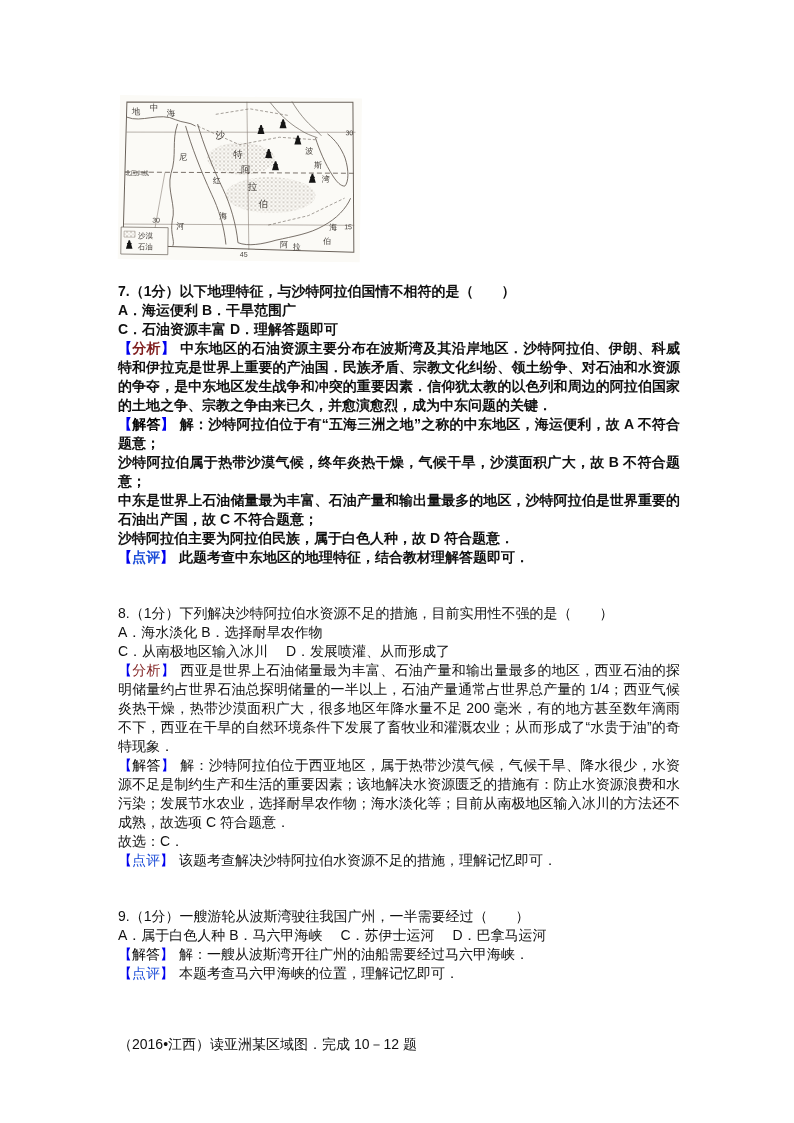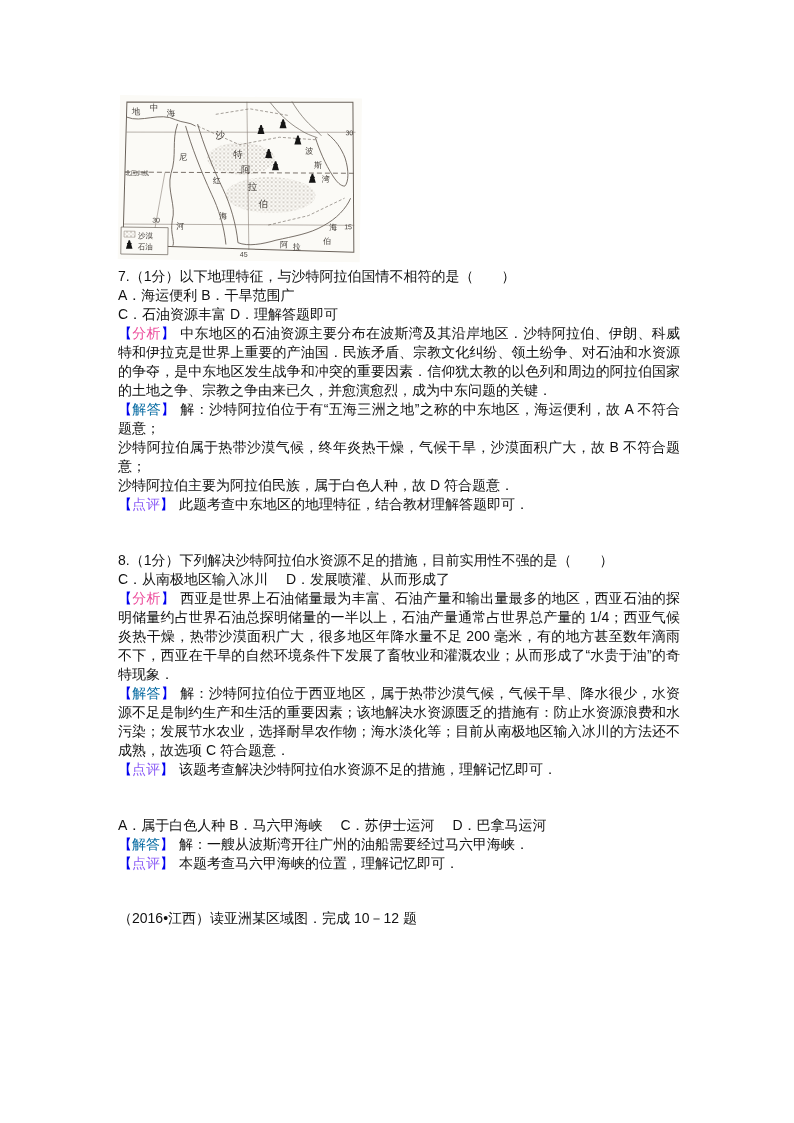--- a/index.html
+++ b/index.html
@@ -3,27 +3,27 @@
 <meta charset="utf-8">
 <style>
   html,body{margin:0;padding:0;background:#e9e9e9;}
   .page{
     position:relative;width:794px;height:1123px;margin:0 auto;background:#ffffff;
     font-family:"Liberation Sans","DejaVu Sans",sans-serif;color:#111;overflow:hidden;
   }
   .content{position:absolute;left:118px;top:95px;width:562px;}
   .line{margin:0;font-size:14px;line-height:19px;text-align:justify;overflow-wrap:break-word;}
   .question{margin-top:37px;}
-  .question.first{margin-top:8px;}
+  .question.first{margin-top:23px;font-weight:bold;}
   .bk{color:#0000EE;}
   .bk-close{margin-right:5px;}
-  .lab-analysis{color:#ec4899;}
-  .lab-answer{color:#0369a1;}
-  .lab-comment{color:#8b5cf6;}
-  .footer-line{margin-top:36px;}
+  .lab-analysis{color:#7f1d1d;}
+  .lab-answer{color:#000000;}
+  .lab-comment{color:#1d4ed8;}
+  .footer-line{margin-top:52px;}
   
   .map-figure{
     width:242px;height:164px;background:#fbfaf6;position:relative;
     transform:rotate(0.8deg);transform-origin:top left;margin-left:2px;
   }
   .map-figure svg{display:block;}
   .map-figure text{font-family:"Liberation Sans","DejaVu Sans",sans-serif;fill:#3f3a35;}
 </style>
 </head>
 <body>
@@ -110,33 +110,37 @@
       </svg>
     </div>
 
     <section class="question first">
       <p class="line">7.（1分）以下地理特征，与沙特阿拉伯国情不相符的是（　　）</p>
       <p class="line">A．海运便利 B．干旱范围广</p>
       <p class="line">C．石油资源丰富 D．理解答题即可</p>
       <p class="line"><span class="bk">【</span><span class="lab-analysis">分析</span><span class="bk bk-close">】</span><span>中东地区的石油资源主要分布在波斯湾及其沿岸地区．沙特阿拉伯、伊朗、科威特和伊拉克是世界上重要的产油国．民族矛盾、宗教文化纠纷、领土纷争、对石油和水资源的争夺，是中东地区发生战争和冲突的重要因素．信仰犹太教的以色列和周边的阿拉伯国家的土地之争、宗教之争由来已久，并愈演愈烈，成为中东问题的关键．</span></p>
       <p class="line"><span class="bk">【</span><span class="lab-answer">解答</span><span class="bk bk-close">】</span><span>解：沙特阿拉伯位于有“五海三洲之地”之称的中东地区，海运便利，故 A 不符合题意；</span></p>
       <p class="line">沙特阿拉伯属于热带沙漠气候，终年炎热干燥，气候干旱，沙漠面积广大，故 B 不符合题意；</p>
+      <p class="line">中东是世界上石油储量最为丰富、石油产量和输出量最多的地区，沙特阿拉伯是世界重要的石油出产国，故 C 不符合题意；</p>
       <p class="line">沙特阿拉伯主要为阿拉伯民族，属于白色人种，故 D 符合题意．</p>
       <p class="line"><span class="bk">【</span><span class="lab-comment">点评</span><span class="bk bk-close">】</span><span>此题考查中东地区的地理特征，结合教材理解答题即可．</span></p>
     </section>
 
     <section class="question">
       <p class="line">8.（1分）下列解决沙特阿拉伯水资源不足的措施，目前实用性不强的是（　　）</p>
+      <p class="line">A．海水淡化 B．选择耐旱农作物</p>
       <p class="line">C．从南极地区输入冰川　 D．发展喷灌、从而形成了</p>
       <p class="line"><span class="bk">【</span><span class="lab-analysis">分析</span><span class="bk bk-close">】</span><span>西亚是世界上石油储量最为丰富、石油产量和输出量最多的地区，西亚石油的探明储量约占世界石油总探明储量的一半以上，石油产量通常占世界总产量的 1/4；西亚气候炎热干燥，热带沙漠面积广大，很多地区年降水量不足 200 毫米，有的地方甚至数年滴雨不下，西亚在干旱的自然环境条件下发展了畜牧业和灌溉农业；从而形成了“水贵于油”的奇特现象．</span></p>
       <p class="line"><span class="bk">【</span><span class="lab-answer">解答</span><span class="bk bk-close">】</span><span>解：沙特阿拉伯位于西亚地区，属于热带沙漠气候，气候干旱、降水很少，水资源不足是制约生产和生活的重要因素；该地解决水资源匮乏的措施有：防止水资源浪费和水污染；发展节水农业，选择耐旱农作物；海水淡化等；目前从南极地区输入冰川的方法还不成熟，故选项 C 符合题意．</span></p>
+      <p class="line">故选：C．</p>
       <p class="line"><span class="bk">【</span><span class="lab-comment">点评</span><span class="bk bk-close">】</span><span>该题考查解决沙特阿拉伯水资源不足的措施，理解记忆即可．</span></p>
     </section>
 
     <section class="question">
+      <p class="line">9.（1分）一艘游轮从波斯湾驶往我国广州，一半需要经过（　　）</p>
       <p class="line">A．属于白色人种 B．马六甲海峡　 C．苏伊士运河　 D．巴拿马运河</p>
       <p class="line"><span class="bk">【</span><span class="lab-answer">解答</span><span class="bk bk-close">】</span><span>解：一艘从波斯湾开往广州的油船需要经过马六甲海峡．</span></p>
       <p class="line"><span class="bk">【</span><span class="lab-comment">点评</span><span class="bk bk-close">】</span><span>本题考查马六甲海峡的位置，理解记忆即可．</span></p>
     </section>
 
     <p class="line footer-line">（2016•江西）读亚洲某区域图．完成 10－12 题</p>
 
   </div>
 </div>
 

